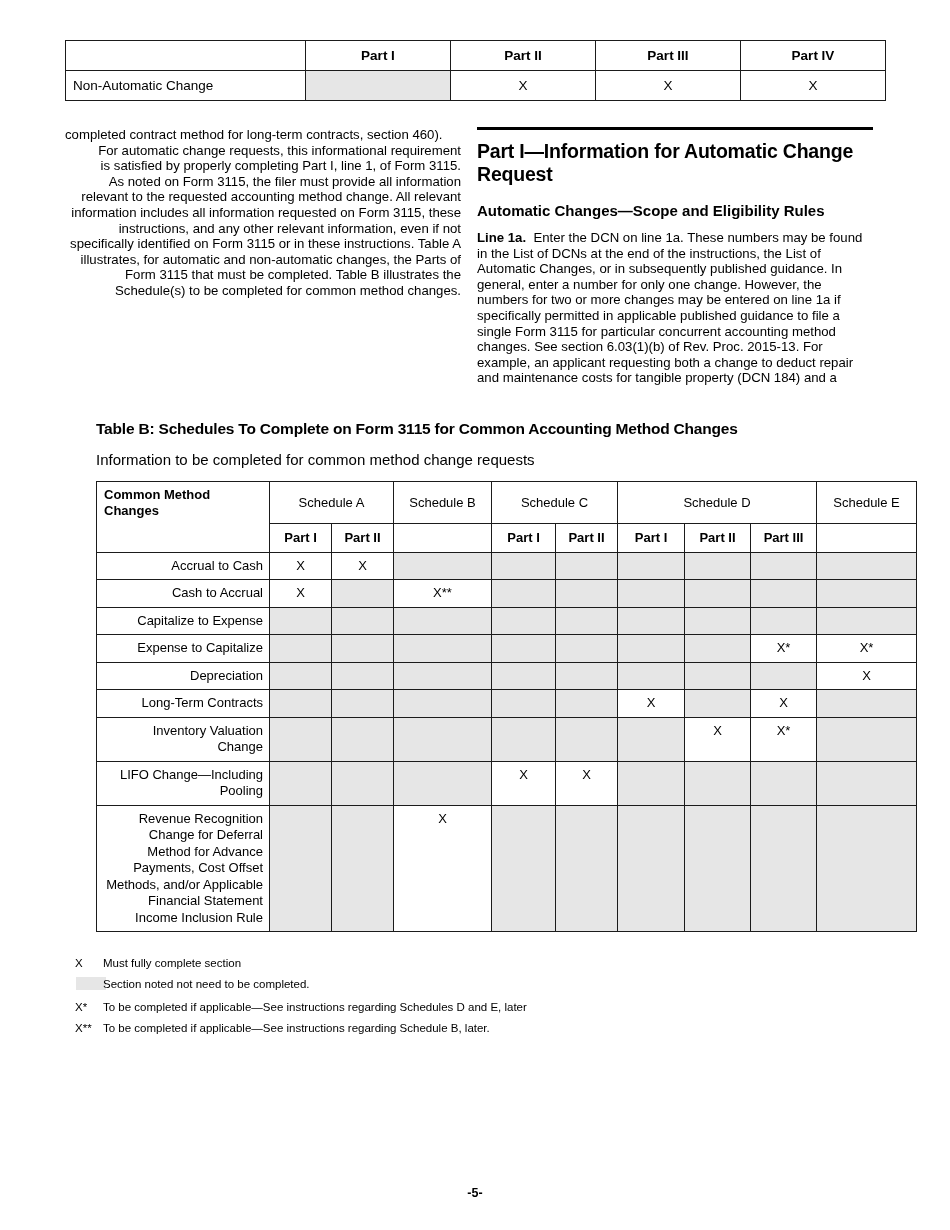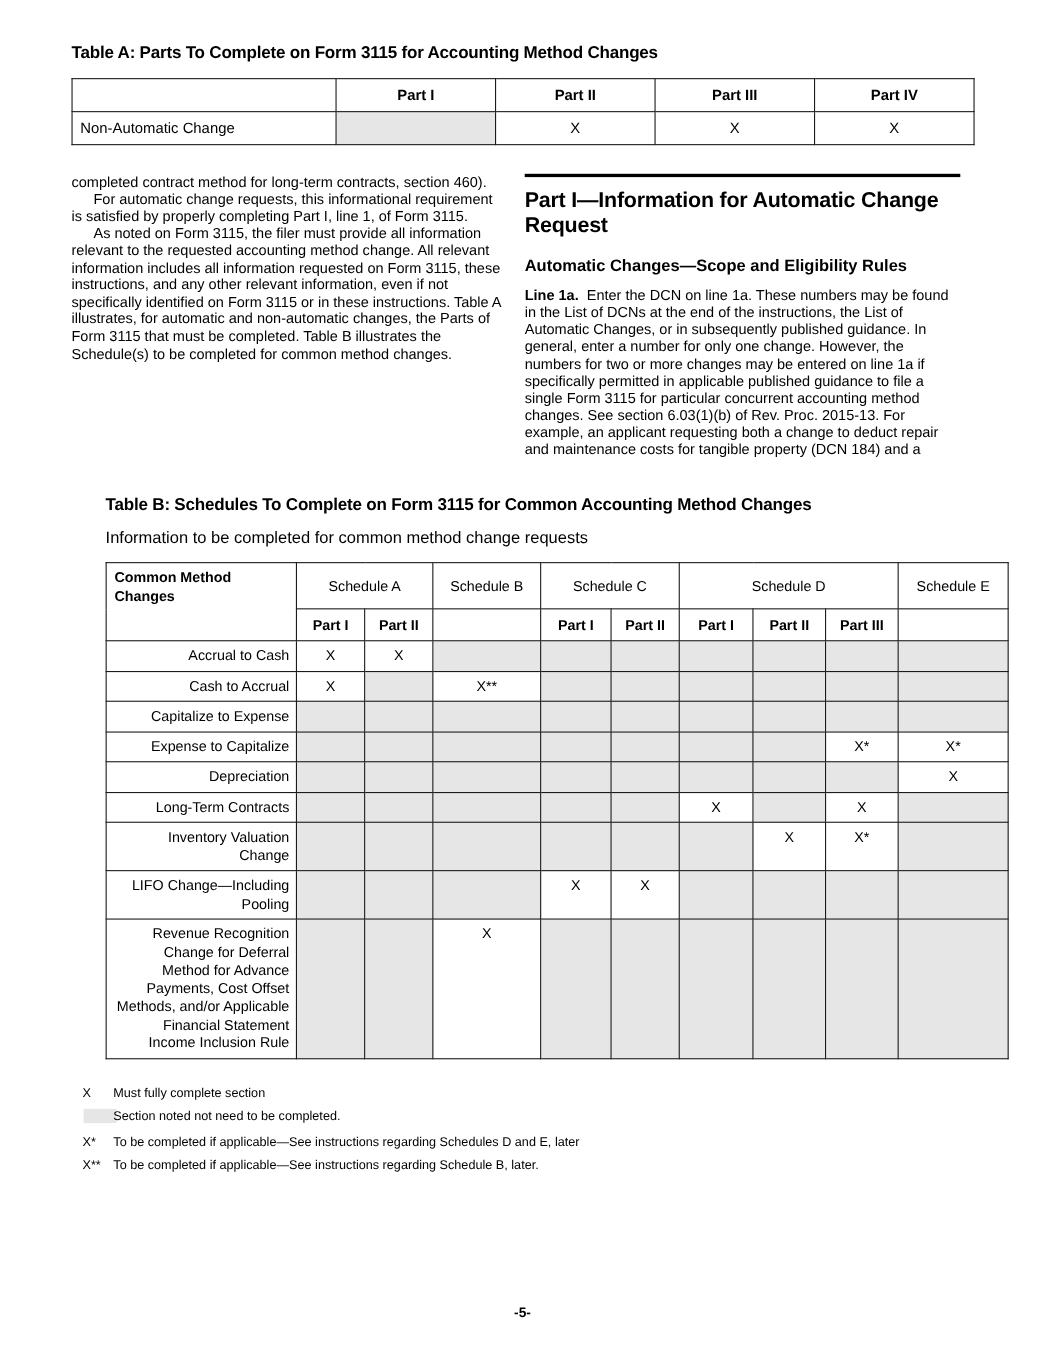--- a/index.html
+++ b/index.html
@@ -77,21 +77,21 @@
     gap: 16px;
   }
   .col-left { width: 396px; }
   .col-right { width: 396px; }
   .bodytext {
     font-size: 13.2px;
     line-height: 15.6px;
     margin: 0;
     text-align: left;
   }
-  .bodytext + .bodytext { margin-top: 0; }
+  .bodytext + .bodytext { margin-top: 0; text-align: right; }
   .indent { text-indent: 20px; }
 
   .rule-thick {
     border-top: 3px solid #000;
     margin-bottom: 10px;
   }
   h2.part-head {
     font-size: 19.5px;
     font-weight: bold;
     line-height: 23px;
@@ -182,21 +182,20 @@
     font-size: 12.5px;
     font-weight: bold;
   }
 </style>
 </head>
 <body>
 
 <div class="page">
 
   <div>
-    <div class="tbl-title">Table A: Parts To Complete on Form 3115 for Accounting Method Changes</div>
     <table class="grid tableA">
       <colgroup>
         <col style="width:240px">
           <col style="width:145px">
           <col style="width:145px">
           <col style="width:145px">
           <col style="width:145px">
       </colgroup>
       <tbody id="tableA-body">
           <tr>

